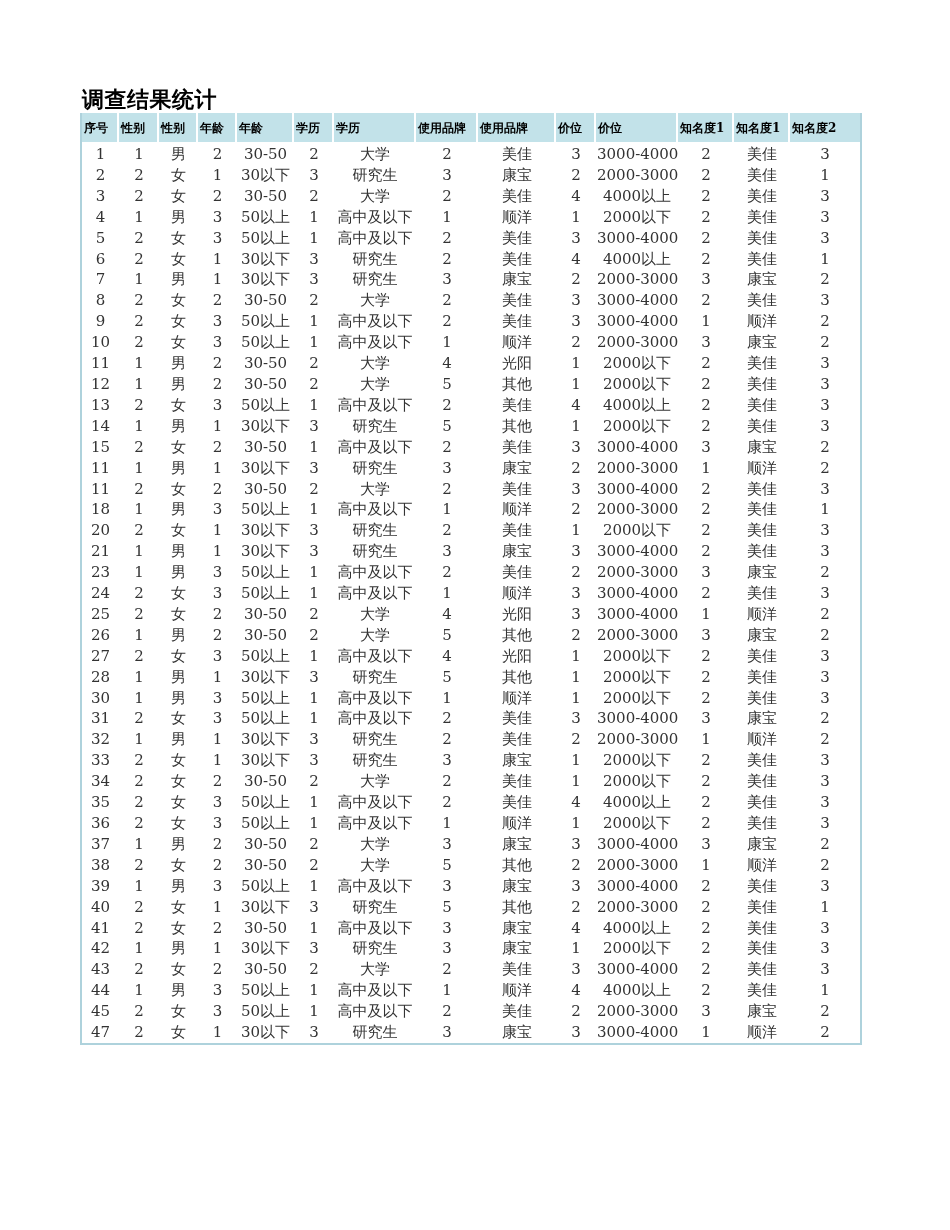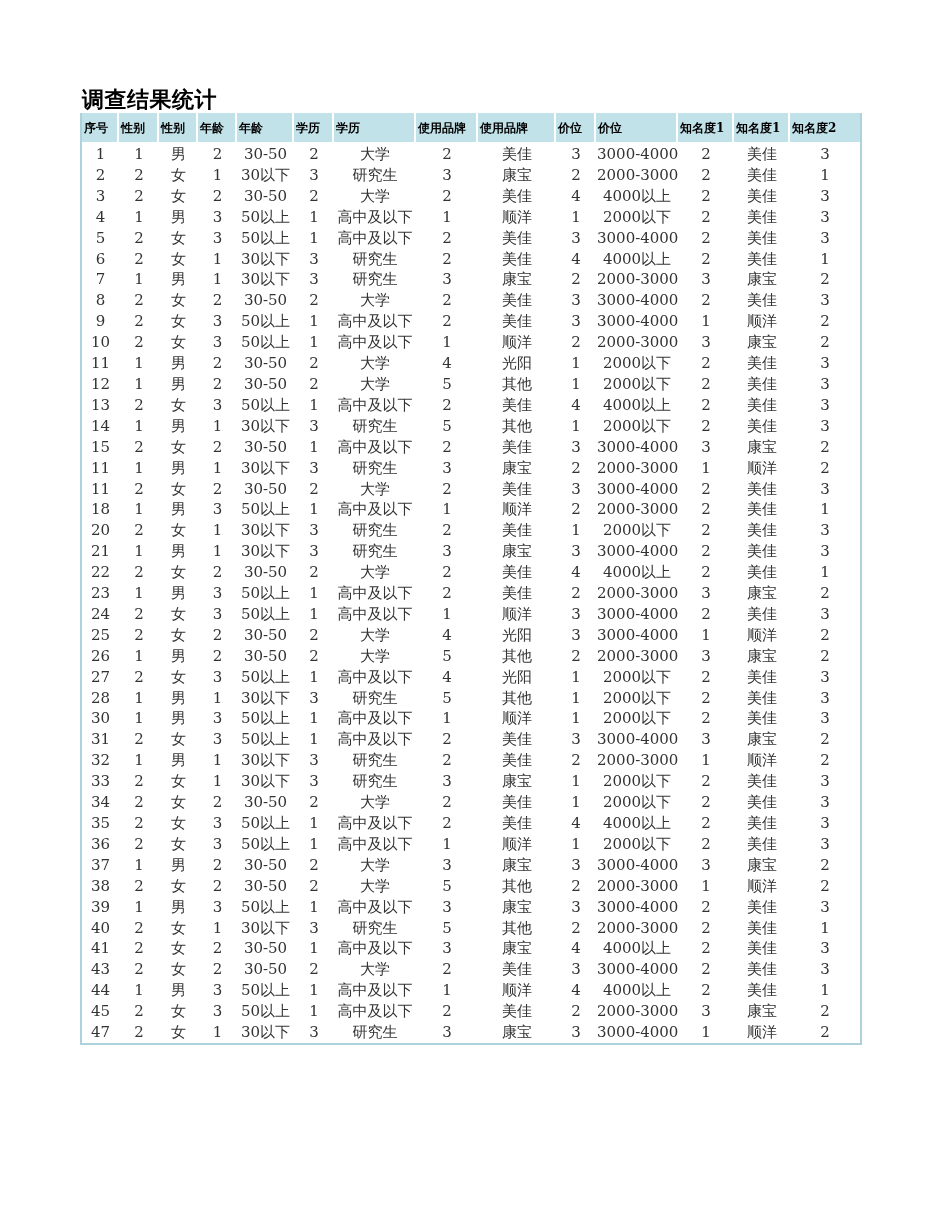--- a/index.html
+++ b/index.html
@@ -401,36 +401,20 @@
             <td>研究生</td>
             <td>3</td>
             <td>康宝</td>
             <td>3</td>
             <td>3000-4000</td>
             <td>2</td>
             <td>美佳</td>
             <td>3</td>
           </tr>
           <tr>
-            <td>22</td>
-            <td>2</td>
-            <td>女</td>
-            <td>2</td>
-            <td>30-50</td>
-            <td>2</td>
-            <td>大学</td>
-            <td>2</td>
-            <td>美佳</td>
-            <td>4</td>
-            <td>4000以上</td>
-            <td>2</td>
-            <td>美佳</td>
-            <td>1</td>
-          </tr>
-          <tr>
             <td>23</td>
             <td>1</td>
             <td>男</td>
             <td>3</td>
             <td>50以上</td>
             <td>1</td>
             <td>高中及以下</td>
             <td>2</td>
             <td>美佳</td>
             <td>2</td>
@@ -700,20 +684,36 @@
             <td>2</td>
             <td>女</td>
             <td>2</td>
             <td>30-50</td>
             <td>1</td>
             <td>高中及以下</td>
             <td>3</td>
             <td>康宝</td>
             <td>4</td>
             <td>4000以上</td>
+            <td>2</td>
+            <td>美佳</td>
+            <td>3</td>
+          </tr>
+          <tr>
+            <td>42</td>
+            <td>1</td>
+            <td>男</td>
+            <td>1</td>
+            <td>30以下</td>
+            <td>3</td>
+            <td>研究生</td>
+            <td>3</td>
+            <td>康宝</td>
+            <td>1</td>
+            <td>2000以下</td>
             <td>2</td>
             <td>美佳</td>
             <td>3</td>
           </tr>
           <tr>
             <td>43</td>
             <td>2</td>
             <td>女</td>
             <td>2</td>
             <td>30-50</td>

